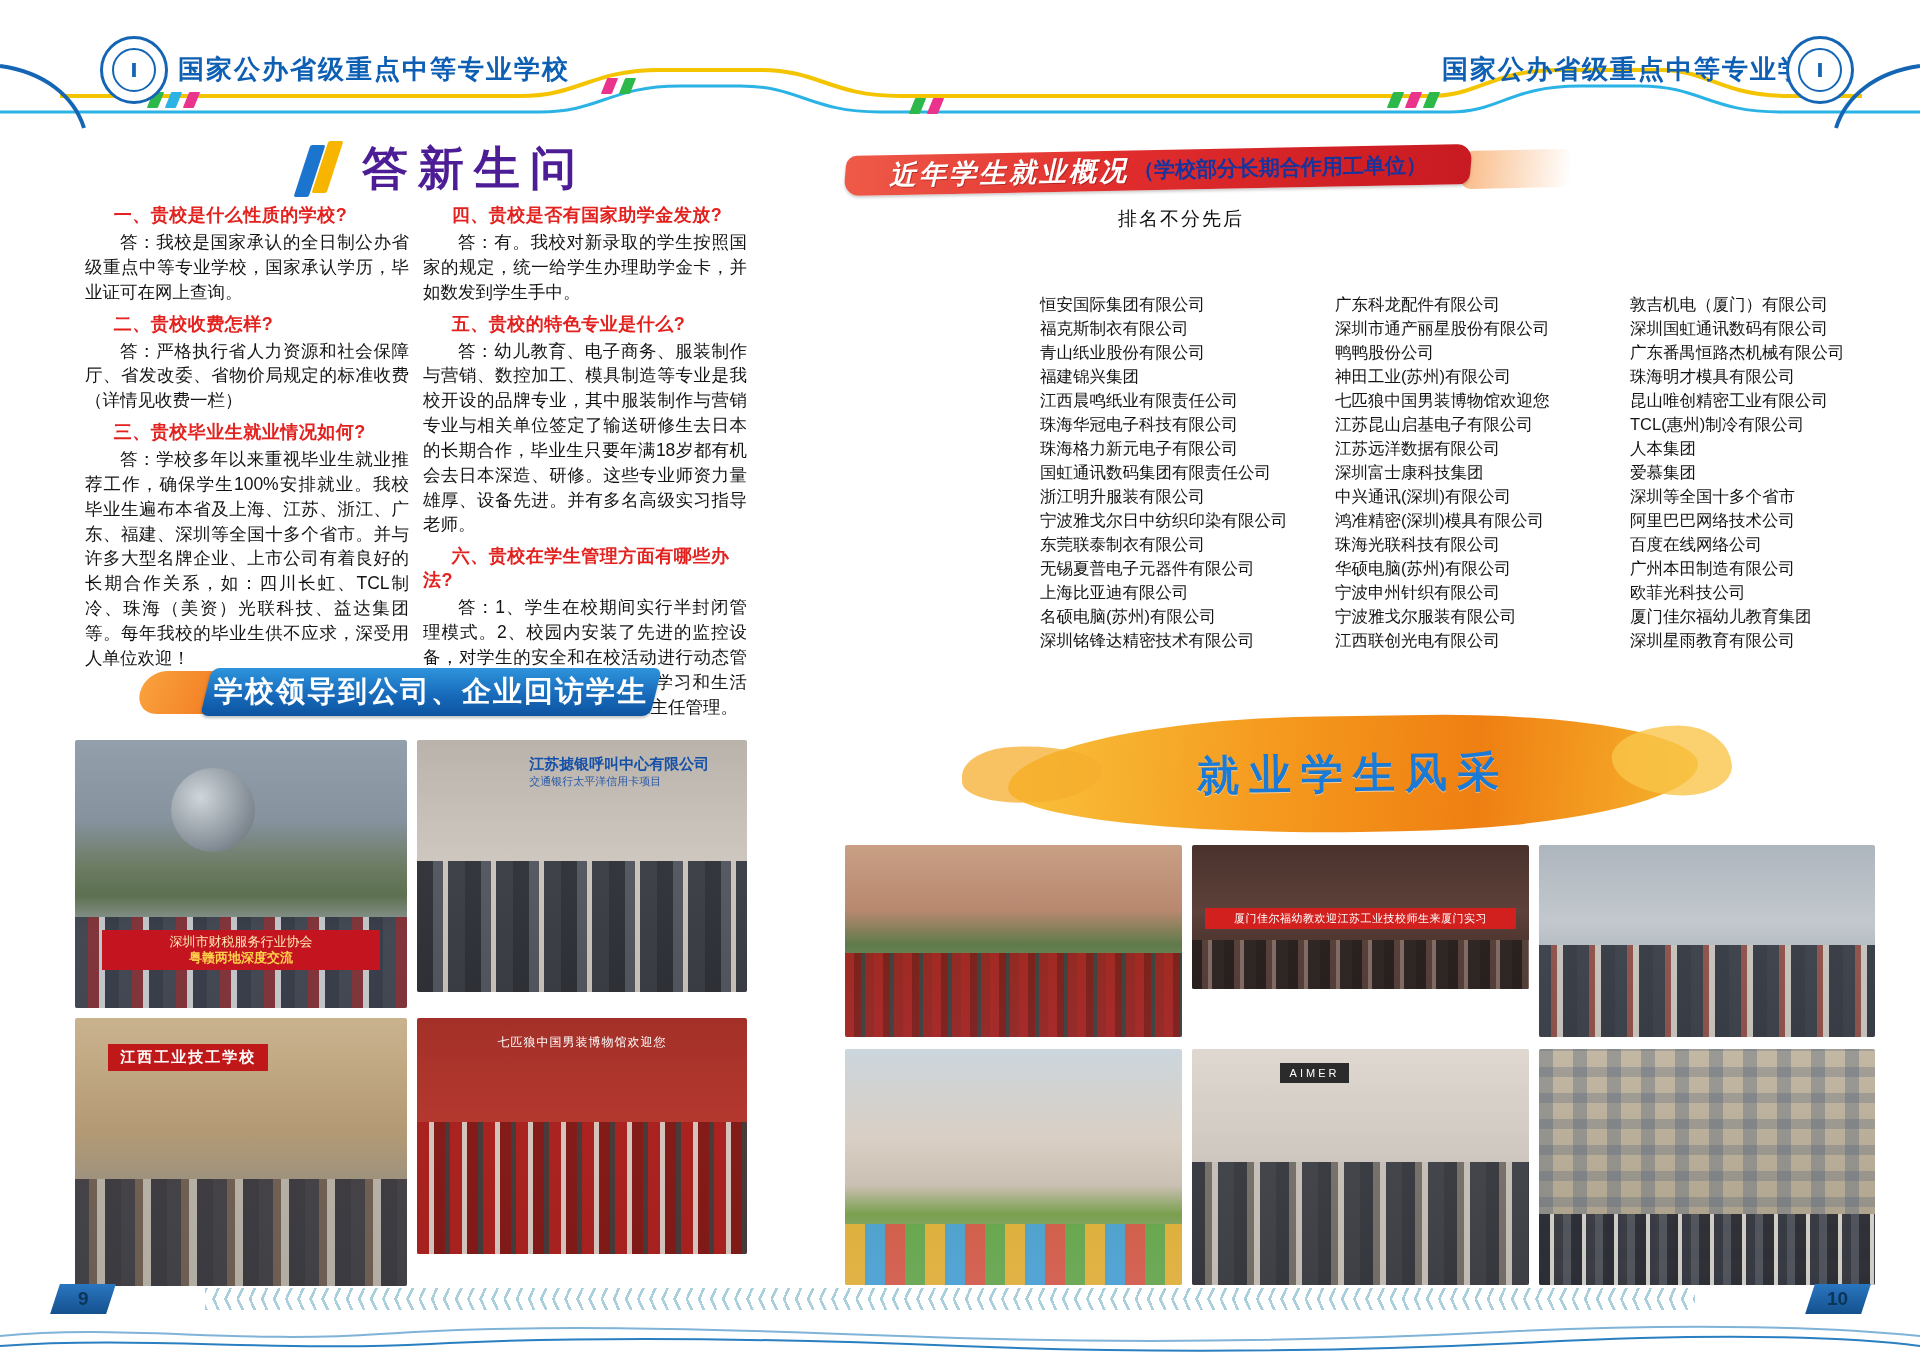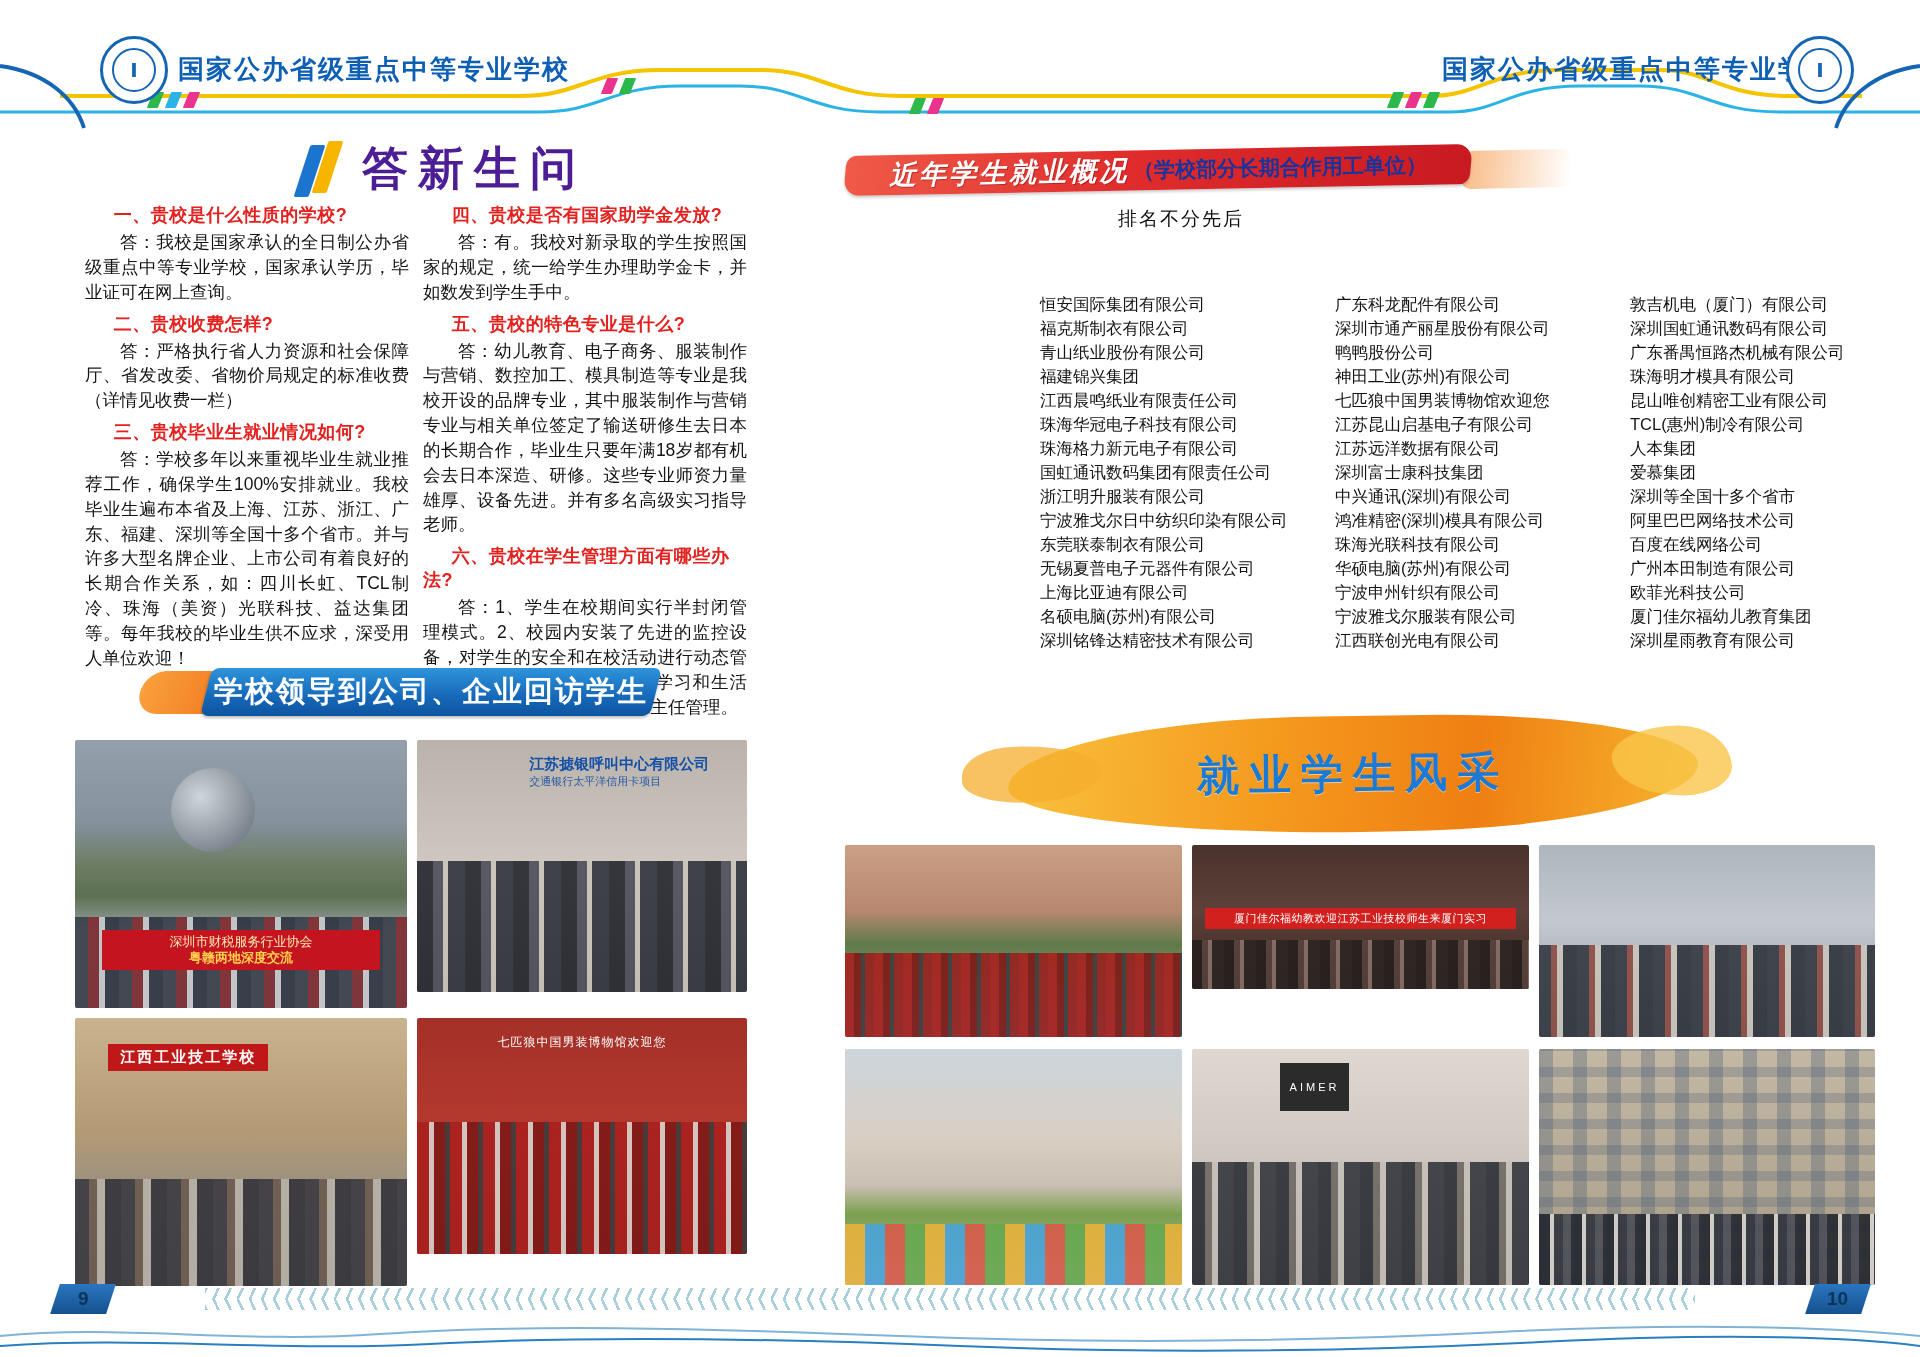--- a/index.html
+++ b/index.html
@@ -77,21 +77,21 @@
     text-align:center;padding:3px 1px;letter-spacing:.5px;}
   .rp2 .crowd{height:34%;background:repeating-linear-gradient(90deg,#27201e 0 10px,#56423c 10px 16px,#8a7068 16px 20px,#2c2624 20px 32px);}
   .rp3{left:1539px;top:845px;width:336px;height:192px;
     background:linear-gradient(180deg,#aeb6bd 0%,#c2c8ce 40%,#8e959c 100%);}
   .rp3 .crowd{height:48%;background:repeating-linear-gradient(90deg,#343841 0 12px,#8c4a42 12px 18px,#c9c4bc 18px 24px,#2e323a 24px 38px);}
   .rp4{left:845px;top:1049px;width:337px;height:236px;
     background:linear-gradient(180deg,#ccd6dd 0%,#d9cfc4 38%,#c9bfb2 58%,#7aa04e 70%,#b0b8bd 100%);}
   .rp4 .crowd{height:26%;background:repeating-linear-gradient(90deg,#e7b23a 0 20px,#4aa3d8 20px 40px,#d85a4a 40px 60px,#67a84e 60px 80px);}
   .rp5{left:1192px;top:1049px;width:337px;height:236px;
     background:linear-gradient(180deg,#ded8d0 0%,#cfc8c0 46%,#9a938b 100%);}
-  .rp5 .sign{position:absolute;left:26%;top:14px;background:#2b2b2b;color:#fff;font-size:11px;letter-spacing:3px;padding:18px 10px;}
+  .rp5 .sign{position:absolute;left:26%;top:14px;background:#2b2b2b;color:#fff;font-size:11px;letter-spacing:3px;padding:4px 10px;}
   .rp5 .crowd{height:52%;background:repeating-linear-gradient(90deg,#2b2e36 0 13px,#6e6862 13px 20px,#c5bfb7 20px 26px,#34373f 26px 42px);}
   .rp6{left:1539px;top:1049px;width:336px;height:236px;
     background:
       repeating-linear-gradient(90deg,rgba(80,96,120,.35) 0 14px,transparent 14px 34px),
       repeating-linear-gradient(0deg,rgba(80,96,120,.28) 0 10px,transparent 10px 26px),
       linear-gradient(180deg,#c3b8a4 0%,#b3a892 62%,#9a917e 100%);}
   .rp6 .crowd{height:30%;background:repeating-linear-gradient(90deg,#23262e 0 11px,#d8d3cc 11px 15px,#30333c 15px 24px,#4a4e58 24px 32px);}
 
   
   .emp-banner{left:845px;top:150px;width:626px;height:40px;

